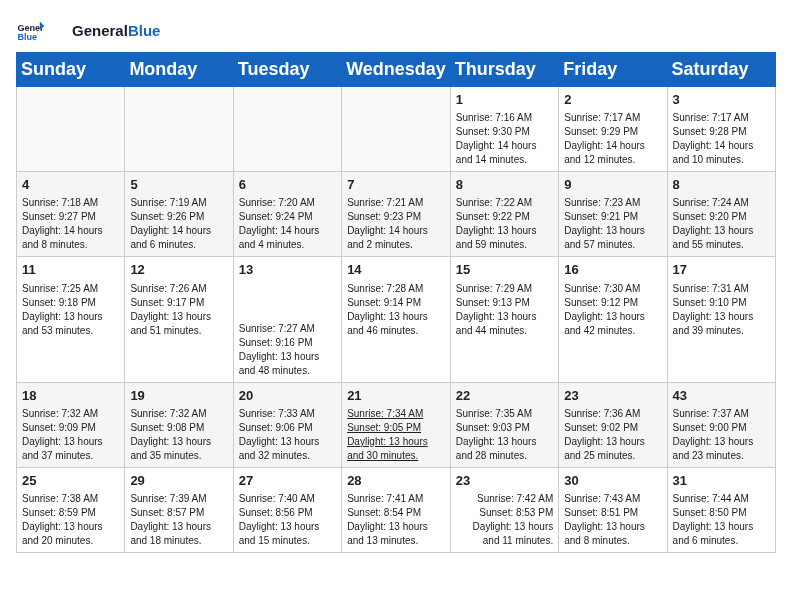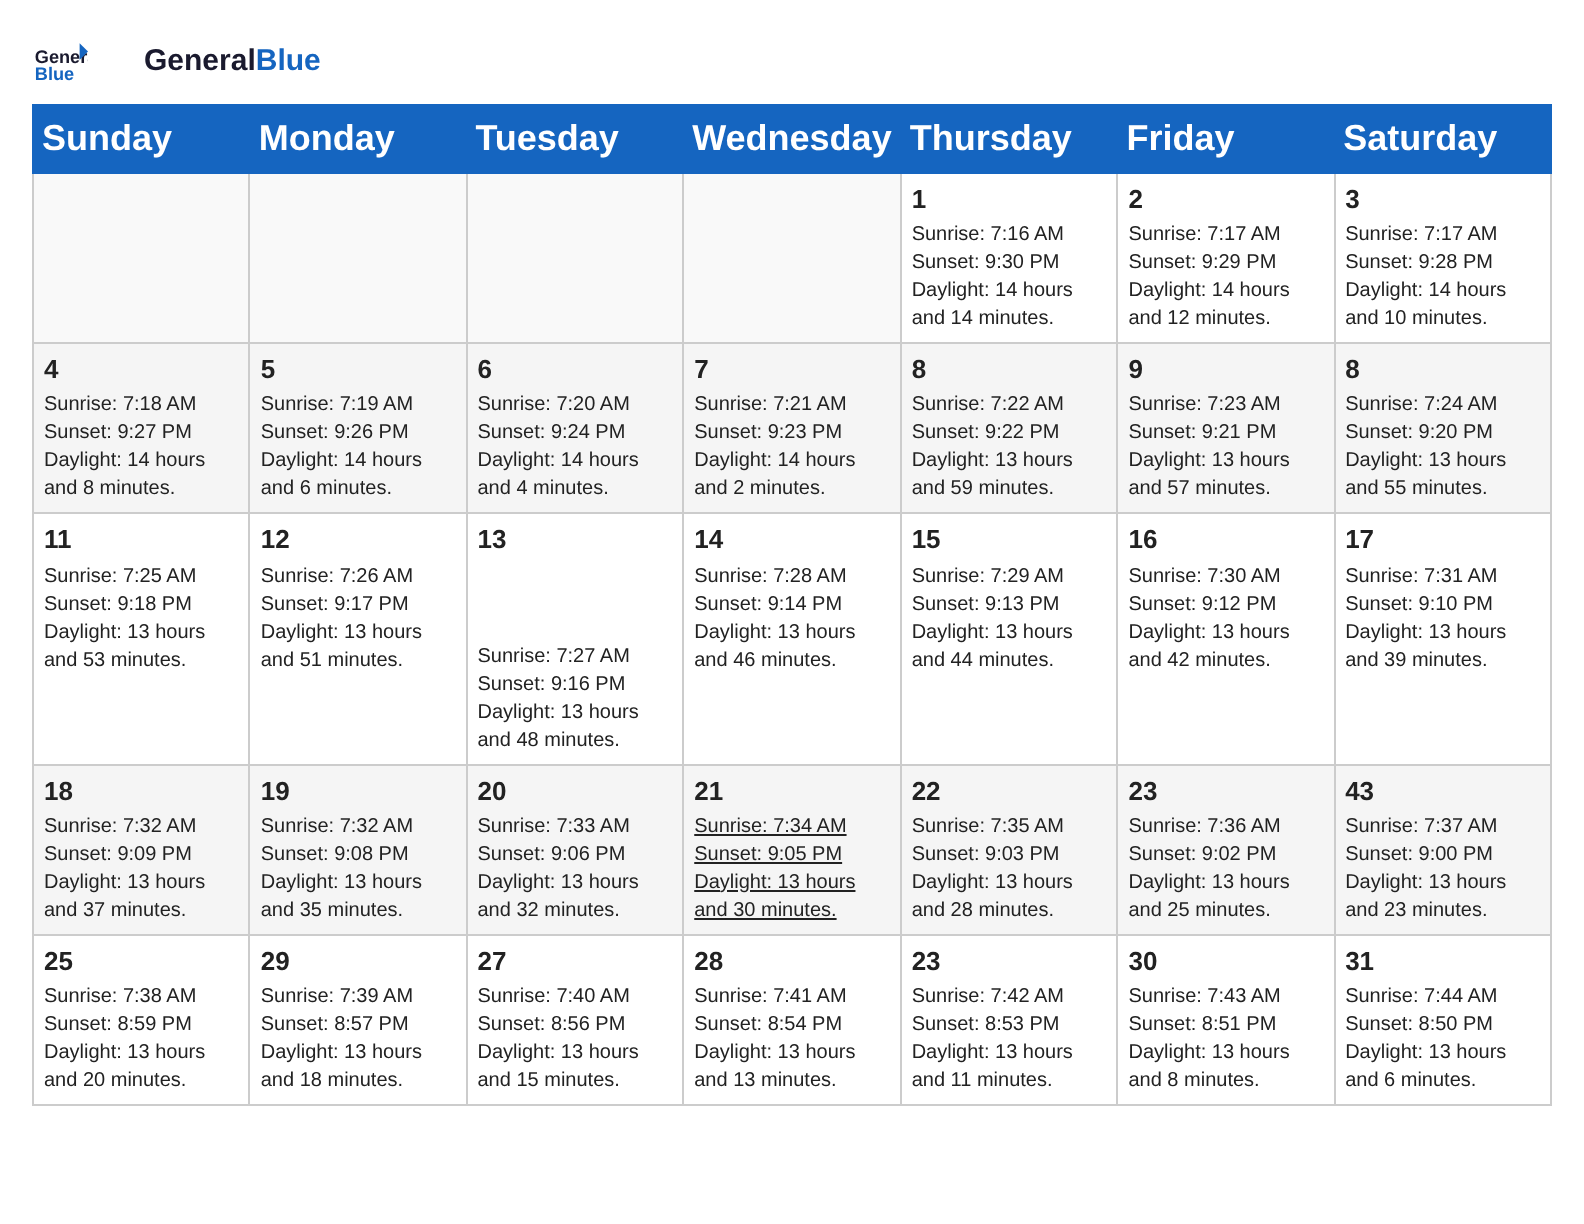--- a/index.html
+++ b/index.html
@@ -288,21 +288,21 @@
 Daylight: 13 hours and 15 minutes.</div>
         </td>
         <td>
           <span class="day-number">28</span>
           <div class="day-info" style="white-space: pre-line;">Sunrise: 7:41 AM
 Sunset: 8:54 PM
 Daylight: 13 hours and 13 minutes.</div>
         </td>
         <td>
           <span class="day-number">23</span>
-          <div class="day-info" style="white-space: pre-line;">Sunrise: 7:42 AM
+          <div class="day-info" style="white-space: pre-line; text-align: right;">Sunrise: 7:42 AM
 Sunset: 8:53 PM
 Daylight: 13 hours and 11 minutes.</div>
         </td>
         <td>
           <span class="day-number">30</span>
           <div class="day-info" style="white-space: pre-line;">Sunrise: 7:43 AM
 Sunset: 8:51 PM
 Daylight: 13 hours and 8 minutes.</div>
         </td>
         <td>

